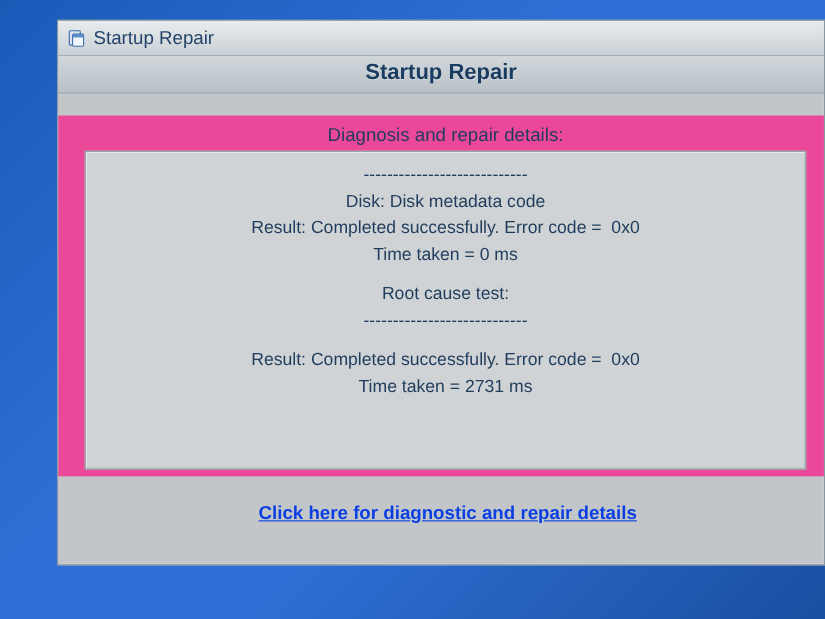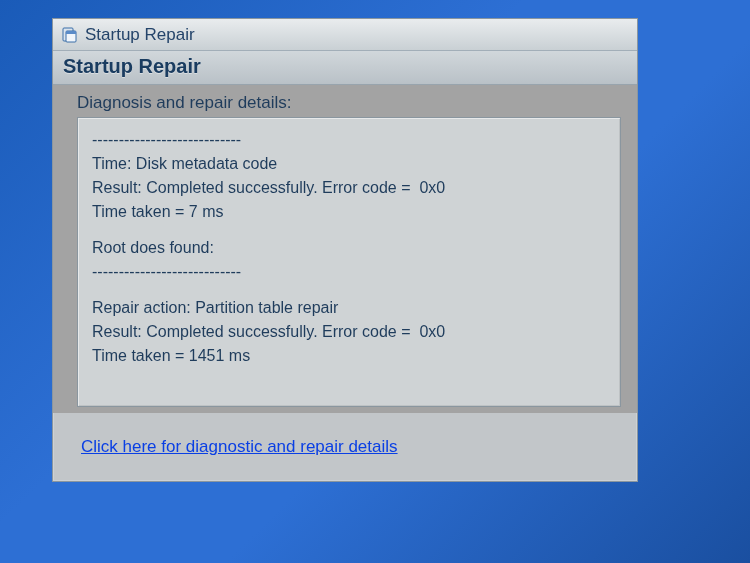--- a/index.html
+++ b/index.html
@@ -5,24 +5,25 @@
   * { box-sizing: border-box; margin: 0; padding: 0; }
   html, body { width: 750px; height: 563px; overflow: hidden; }
   body {
     font-family: "Segoe UI", Tahoma, Verdana, sans-serif;
     background: linear-gradient(135deg, #1a5bb8 0%, #2d6fd4 40%, #2d6fd4 60%, #1a4fa0 100%);
   }
   .window {
     position: absolute;
     top: 18px;
     left: 52px;
-    width: 586px;
+    width: 698px;
     background: #c2c6c9;
     border: 1px solid #8a969f;
     box-shadow: 0 0 0 1px rgba(255,255,255,0.2) inset;
+    text-align: center;
   }
   .titlebar {
     height: 32px;
     background: linear-gradient(to bottom, #e9ecee 0%, #c9d0d4 100%);
     border-bottom: 1px solid #a2aeb8;
     display: flex;
     align-items: center;
     padding: 0 8px;
     gap: 6px;
   }
@@ -40,42 +41,44 @@
     border-bottom: 1px solid #98a4ad;
   }
   .header-strip .heading {
     color: #1a3c60;
     font-size: 20px;
     font-weight: 600;
     text-shadow: 0 1px 0 rgba(255,255,255,0.4);
   }
   .content {
     padding: 8px 16px 6px 24px;
-    background: #a3a3a3;
+    background: #ec4899;
+    margin-top: 20px;
   }
   .section-label {
     color: #1f3c5c;
     font-size: 17px;
     margin-bottom: 4px;
   }
   .details-box {
     background: #cfd3d5;
     border: 1px solid #8a969f;
     box-shadow: inset 1px 1px 0 rgba(255,255,255,0.5), inset -1px -1px 0 rgba(0,0,0,0.08);
     padding: 10px 14px 14px 14px;
     min-height: 290px;
     font-size: 16px;
     color: #1f3c5c;
     line-height: 1.5;
   }
   .details-box .line { white-space: pre-wrap; }
   .details-box .divider { letter-spacing: 0; color: #1f3c5c; }
   .details-box .gap { height: 12px; }
   .link-row {
-    padding: 24px 16px 24px 28px;
+    padding: 24px 16px 36px 28px;
+    font-weight: bold;
   }
   .link-row a {
     color: #0a3fe4;
     font-size: 17px;
     text-decoration: underline;
     cursor: pointer;
   }
 </style>
 </head>
 <body>
@@ -95,30 +98,29 @@
 
   <div class="header-strip">
     <div class="heading">Startup Repair</div>
   </div>
 
   <div class="content">
     <div class="section-label">Diagnosis and repair details:</div>
 
     <div class="details-box">
       <div class="line divider">----------------------------</div>
-      <div class="line"><span>Time:</span> <span>Disk metadata code</span></div>
+      <div class="line"><span>Disk:</span> <span>Disk metadata code</span></div>
       <div class="line"><span>Result:</span> <span>Completed successfully. Error code =  0x0</span></div>
-      <div class="line"><span>Time taken =</span> <span>7 ms</span></div>
+      <div class="line"><span>Time taken =</span> <span>0 ms</span></div>
       <div class="gap"></div>
-      <div class="line">Root does found:</div>
+      <div class="line">Root cause test:</div>
       <div class="line divider">----------------------------</div>
       <div class="gap"></div>
-      <div class="line"><span>Repair action:</span> <span>Partition table repair</span></div>
       <div class="line"><span>Result:</span> <span>Completed successfully. Error code =  0x0</span></div>
-      <div class="line"><span>Time taken =</span> <span>1451 ms</span></div>
+      <div class="line"><span>Time taken =</span> <span>2731 ms</span></div>
     </div>
   </div>
 
   <div class="link-row">
     <a>Click here for diagnostic and repair details</a>
   </div>
 
 </div>
 
 </body></html>

